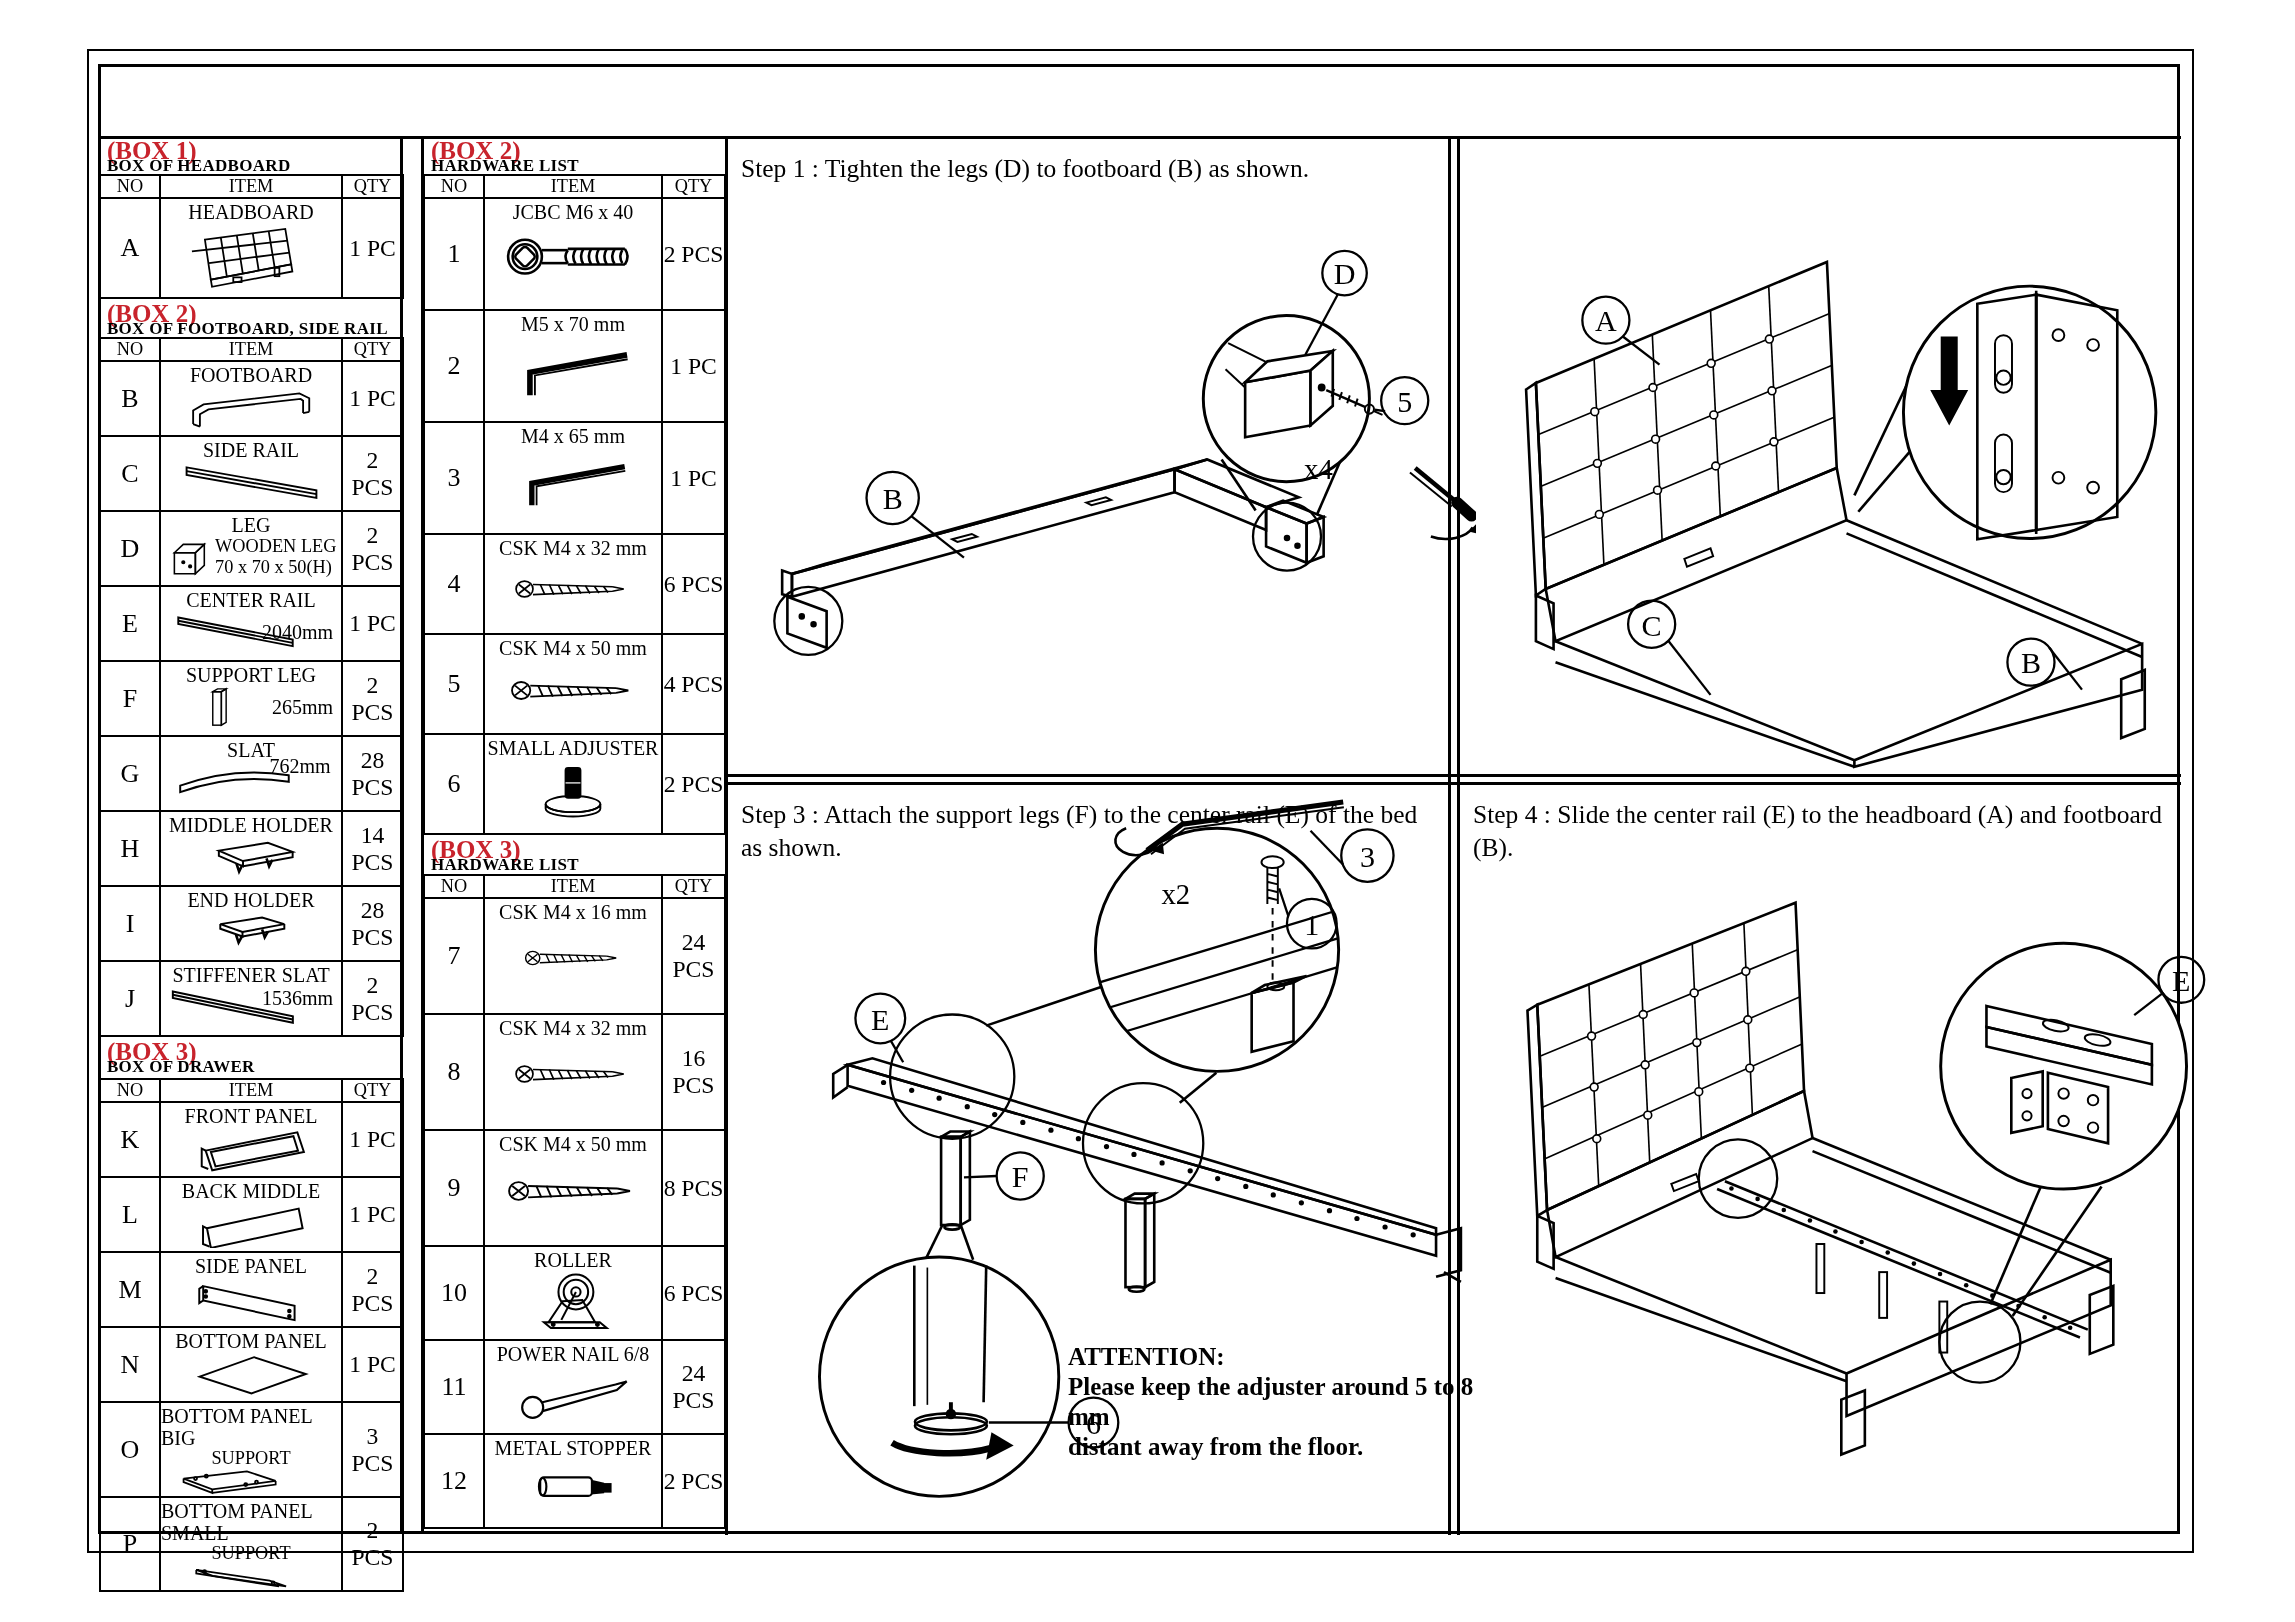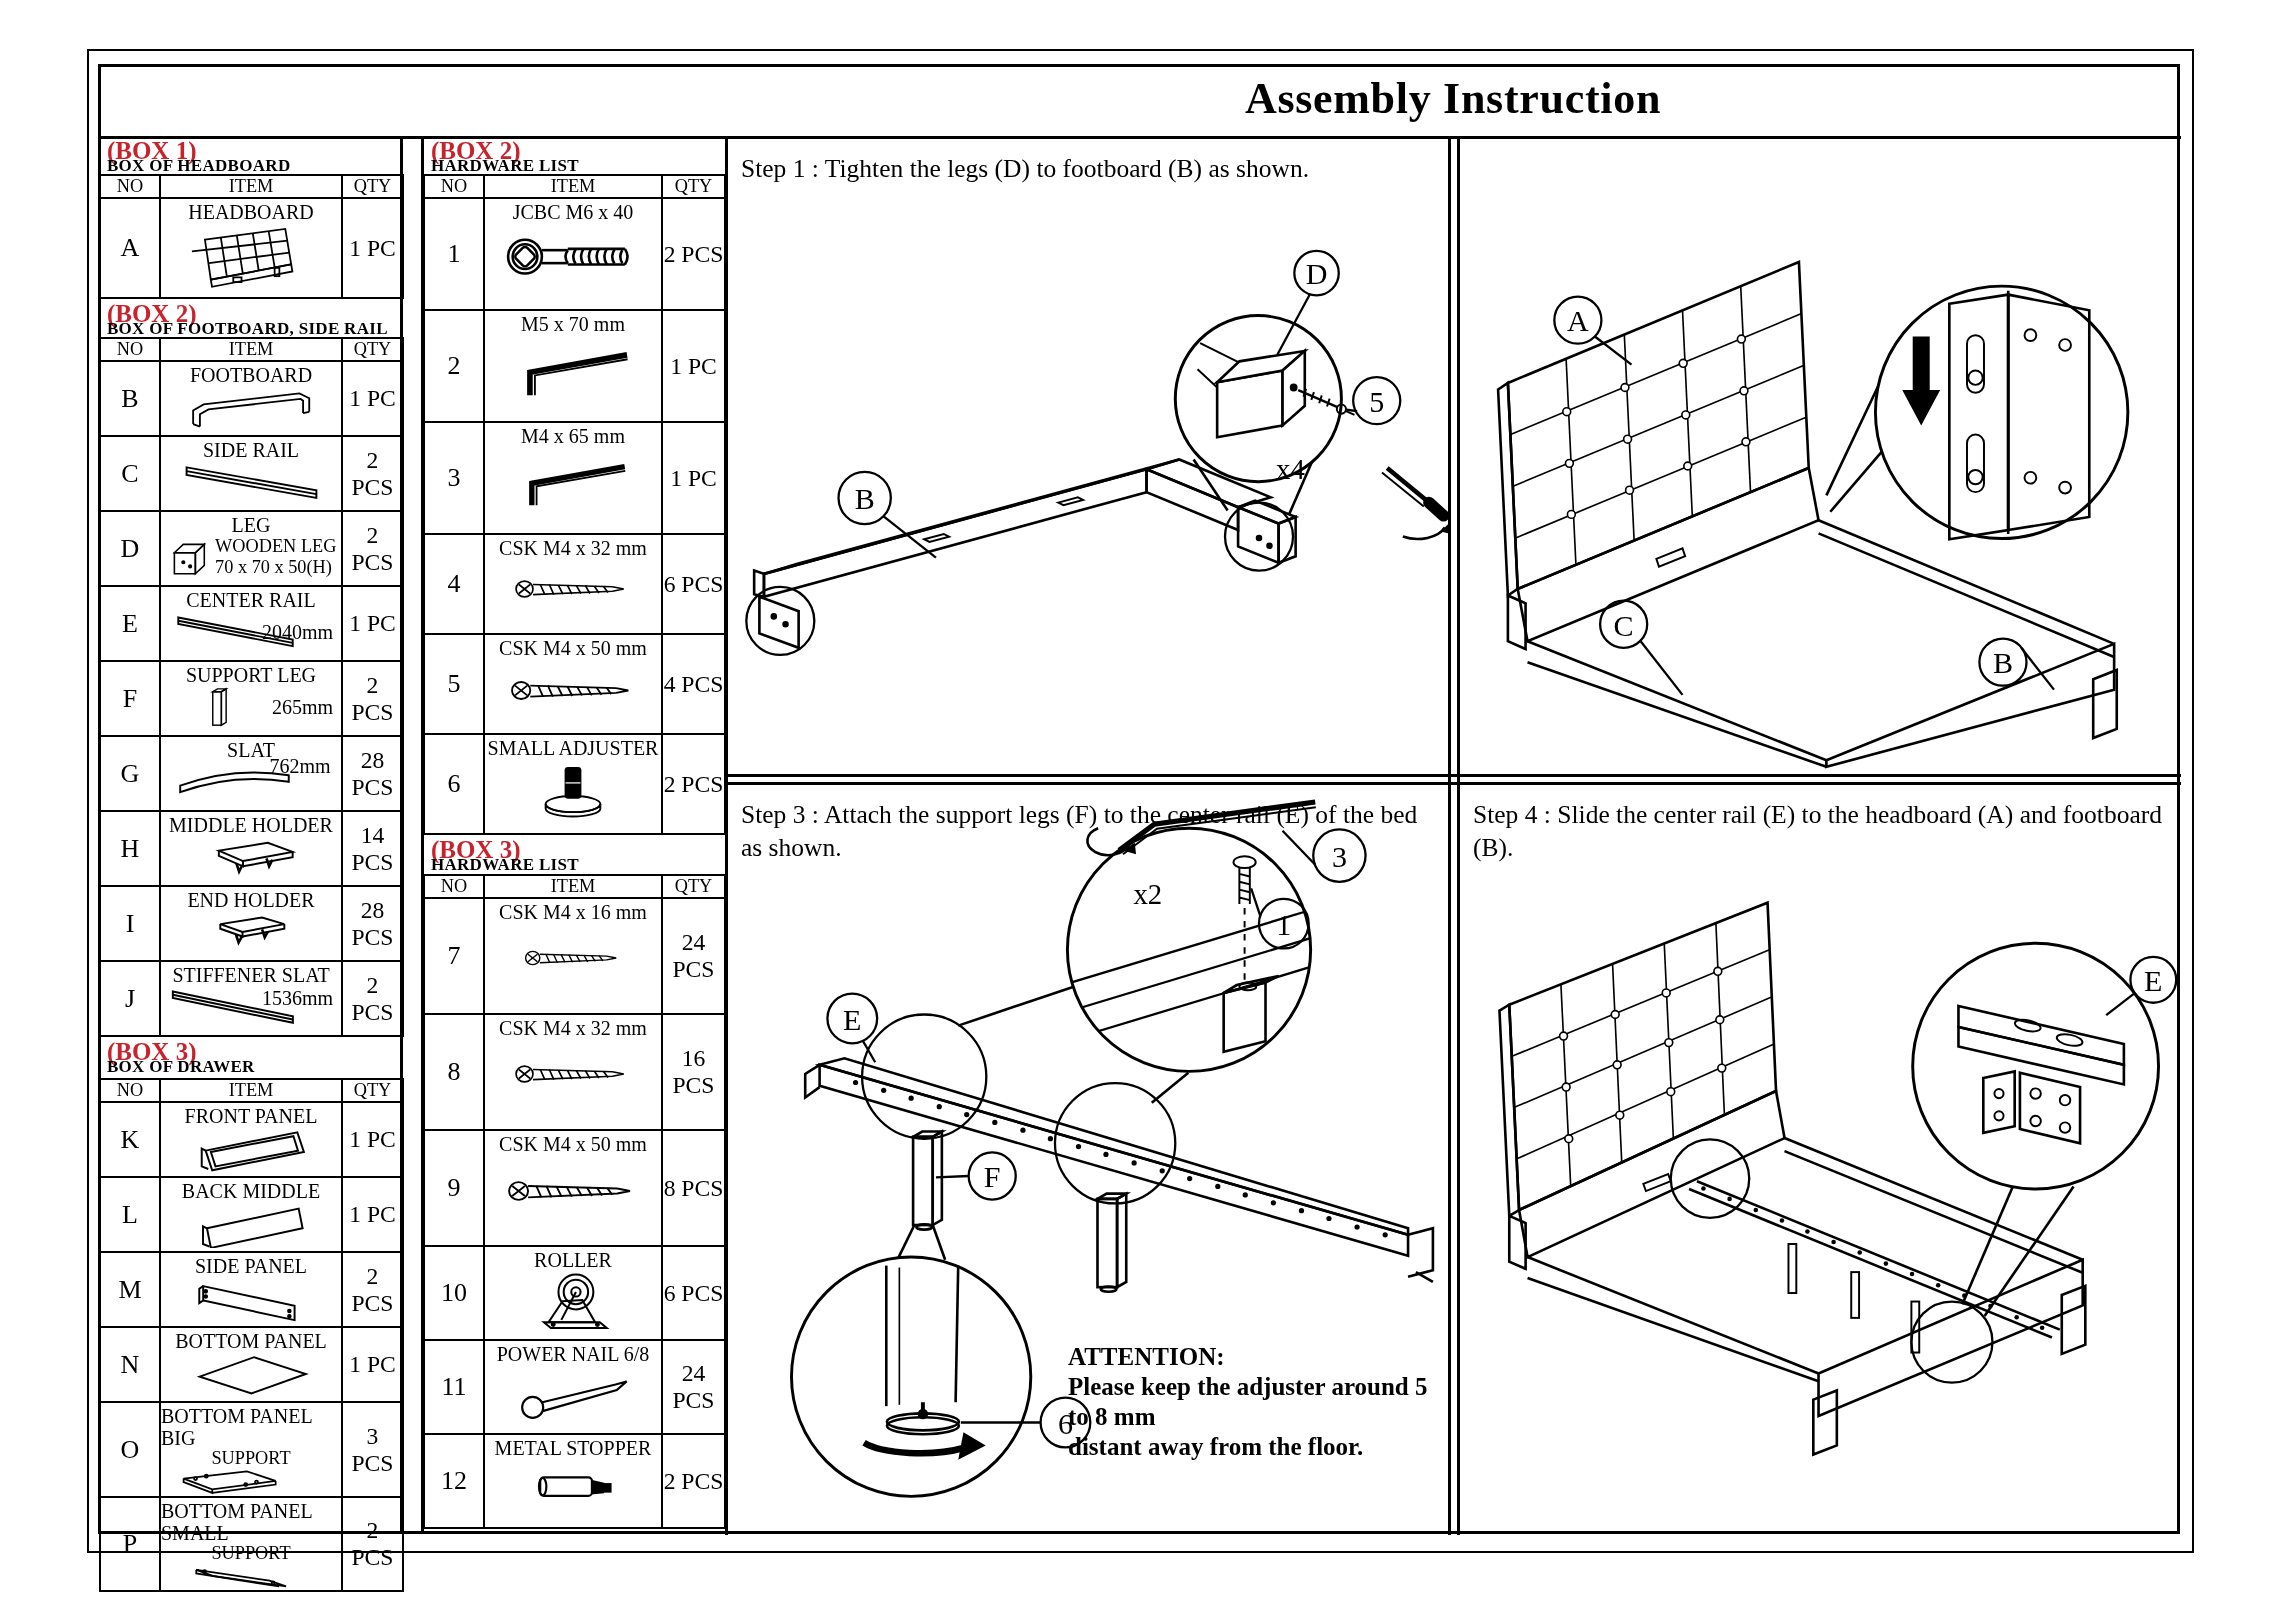--- a/index.html
+++ b/index.html
@@ -28,21 +28,21 @@
   .iw{position:relative;width:100%;height:100%;display:flex;flex-direction:column;
       align-items:center;justify-content:flex-start;}
   .it{font-size:20px;line-height:22px;margin-top:2px;text-align:left;}
   .it2{font-size:18.3px;line-height:19.6px;text-align:center;}
   .dim{position:absolute;right:7.9px;top:46%;font-size:20px;}
   .dimtop{position:absolute;right:10.5px;top:18.3px;font-size:20px;}
   .dleg{display:flex;flex-direction:row;align-items:center;gap:6.5px;}
   .dtxt{font-size:18.3px;line-height:21px;text-align:left;}
   .icon{flex:0 0 auto;}
   
-  .panel{position:absolute;}
+  .panel{position:absolute;padding-left:28px;}
   .step-text{position:absolute;left:13px;top:13px;width:700px;font-size:25.5px;line-height:33px;z-index:3;}
   .step-text .ind{display:block;margin-left:105px;}
   .attn{position:absolute;left:340px;top:557px;font-size:25px;line-height:30px;font-weight:bold;z-index:3;}
   svg{display:block;}
   svg text{font-family:"Liberation Serif",serif;fill:#000;}
   .co{font-size:46px;}
   .mult{font-size:44px;}
 </style>
 </head>
 <body>
@@ -72,21 +72,20 @@
   <div class="b-inner"></div>
   <div class="ln" style="left:98px;top:136px;width:2083px;height:3.3px;"></div>
   <div class="ln" style="left:725px;top:136px;width:3.3px;height:1399px;"></div>
   <div class="ln" style="left:400px;top:136px;width:2.6px;height:1397px;"></div>
   <div class="ln" style="left:421px;top:136px;width:2.6px;height:1397px;"></div>
   <div class="ln" style="left:1448px;top:136px;width:2.6px;height:1399px;"></div>
   <div class="ln" style="left:1457px;top:136px;width:2.6px;height:1399px;"></div>
   <div class="ln" style="left:725px;top:774px;width:1456px;height:2.6px;"></div>
   <div class="ln" style="left:725px;top:782px;width:1456px;height:2.6px;"></div>
 
-  <div class="title">Assembly Instruction</div>
 
   <div class="colA">
 
     <div class="lbl">
       <span class="tag">(BOX 1)</span>
       <span class="sub">BOX OF  HEADBOARD</span>
     </div>
     <table class="tbl">
       <colgroup>
           <col style="width:60px">

